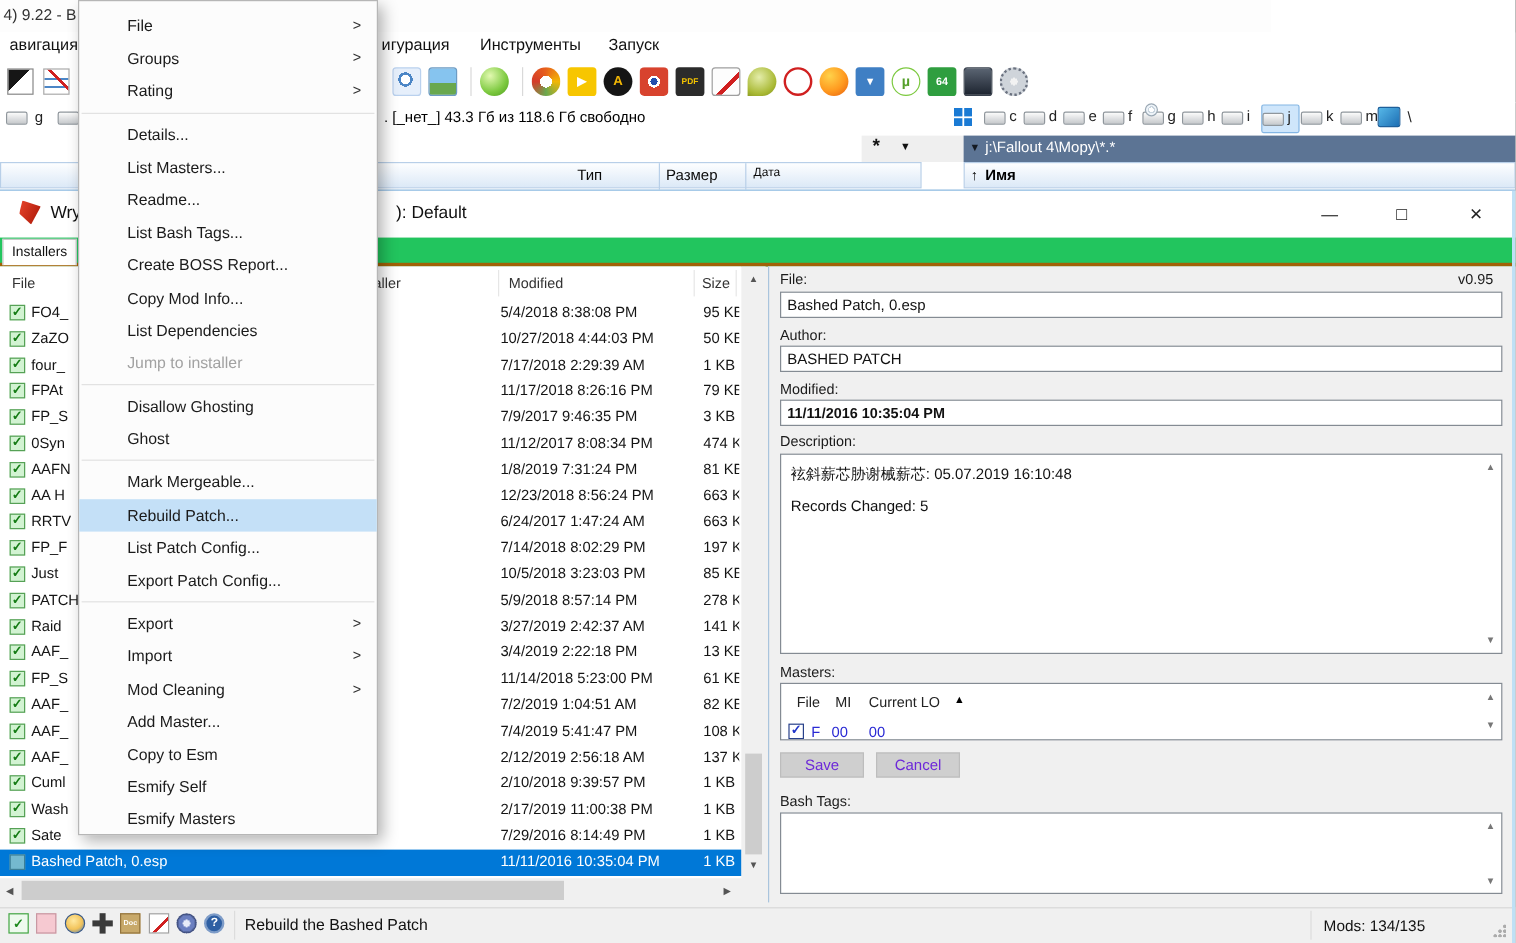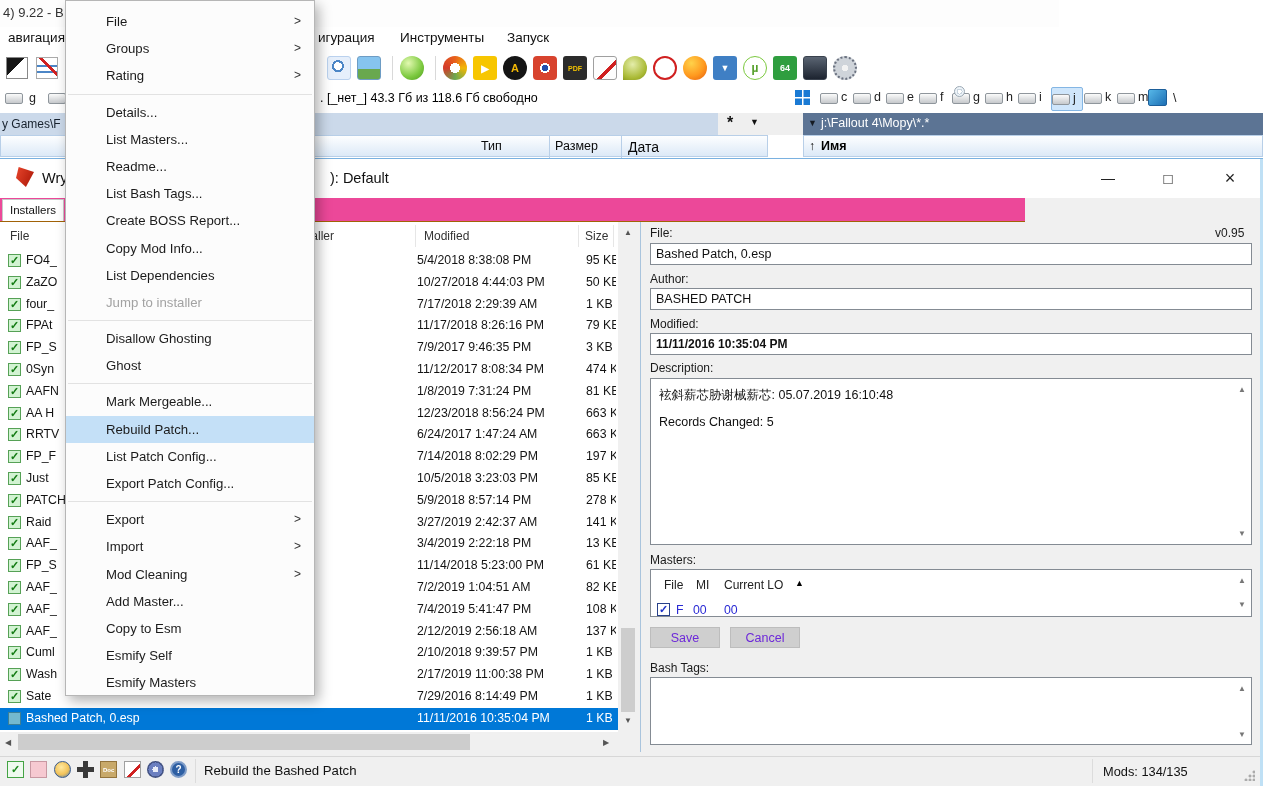--- a/index.html
+++ b/index.html
@@ -179,55 +179,52 @@
       <div class="drive" style="left: 1084px;">
         <span class="disk"></span>
         <span class="dletter">k</span>
       </div>
       <div class="drive" style="left: 1117px;">
         <span class="disk"></span>
         <span class="dletter">m</span>
       </div>
     </div>
 
-  <div class="abs" style="left:0;top:113px;width:718px;height:22px;background:#cbd9ea">
-    <span class="abs" style="left:2px;top:4px;font-size:12px;color:#18222e">y Games\F</span>
-  </div>
   <div class="abs" style="left:718px;top:113px;width:85px;height:22px;background:#efefef">
     <span class="abs" style="left:9px;top:1px;font-size:16px;font-weight:bold;color:#111">*</span>
     <span class="abs" style="left:32px;top:4px;font-size:9px;color:#111">▼</span>
   </div>
   <div class="abs" style="left:803px;top:113px;width:460px;height:22px;background:#5c7494">
     <span class="abs" style="left:5px;top:5px;font-size:9px;color:#141a22">▼</span>
     <span class="abs" style="left:18px;top:3px;font-size:12.5px;color:#fff">j:\Fallout 4\Mopy\*.*</span>
   </div>
 
   <div class="abs" style="left:0;top:135px;width:768px;height:22px;background:linear-gradient(#fdfeff,#dce9f7);border:1px solid #b8cfe8;box-sizing:border-box">
     <span class="abs" style="left:480px;top:3px;font-size:12.5px;color:#0a0a0a">Тип</span>
     <span class="abs" style="left:554px;top:3px;font-size:12.5px;color:#0a0a0a">Размер</span>
-    <span class="abs" style="left:627px;top:3px;font-size:14px;color:#0a0a0a">Дата</span>
+    <span class="abs" style="left:627px;top:3px;font-size:10px;color:#0a0a0a">Дата</span>
     <span class="abs" style="left:548px;top:0;width:1px;height:22px;background:#b8cfe8"></span>
     <span class="abs" style="left:620px;top:0;width:1px;height:22px;background:#b8cfe8"></span>
   </div>
   <div class="abs" style="left:803px;top:135px;width:460px;height:22px;background:linear-gradient(#fdfeff,#dce9f7);border:1px solid #b8cfe8;box-sizing:border-box">
     <span class="abs" style="left:5px;top:3px;font-size:12px;font-weight:bold;color:#000">↑</span>
     <span class="abs" style="left:17px;top:3px;font-size:12.5px;font-weight:bold;color:#000">Имя</span>
   </div>
 
   <div class="abs" style="left:0;top:158px;width:1263px;height:628px;background:#f0f0f0;border-top:1px solid #7ab1e0;box-sizing:border-box"></div>
   <div class="abs" style="left:0;top:159px;width:1263px;height:39px;background:#fff">
     <span class="abs" style="left:16px;top:8px;width:18px;height:20px;background:linear-gradient(115deg,#e8452c,#a81505);clip-path:polygon(15% 0,100% 25%,55% 100%,0 55%)"></span>
     <span class="abs" style="left:42px;top:11px;font-size:14.5px;color:#111">Wry</span>
     <span class="abs" style="left:330px;top:11px;font-size:14.5px;color:#111">): Default</span>
   </div>
   <div class="wbtn" style="left:1085px;width:46px">—</div>
   <div class="wbtn" style="left:1145px;width:46px;font-size:15px">□</div>
   <div class="wbtn" style="left:1205px;width:50px;font-size:18px">×</div>
 
-  <div class="abs" style="left:0;top:198px;width:1025px;height:24px;background:#ec4899;border-bottom:1px solid #a16207;box-sizing:border-box">
+  <div class="abs" style="left:0;top:198px;width:1263px;height:24px;background:#22c55e;border-bottom:3px solid #a16207;box-sizing:border-box">
     <span class="abs" style="left:2px;top:1px;width:62px;height:22px;background:#fff;border:1px solid #c8c8c8;border-bottom:none;box-sizing:border-box;font-size:11.5px;text-align:center;line-height:21px;color:#111">Installers</span>
   </div>
 
   <div class="abs" style="left:0;top:222px;width:618px;height:510px;background:#fff"></div>
   <span class="thlabel" style="left:10px">File</span>
   <span class="thlabel" style="left:292px">Installer</span>
   <span class="thlabel" style="left:424px">Modified</span>
   <span class="thlabel" style="left:585px">Size</span>
   <span class="thsep" style="left:415px"></span>
   <span class="thsep" style="left:578px"></span>

